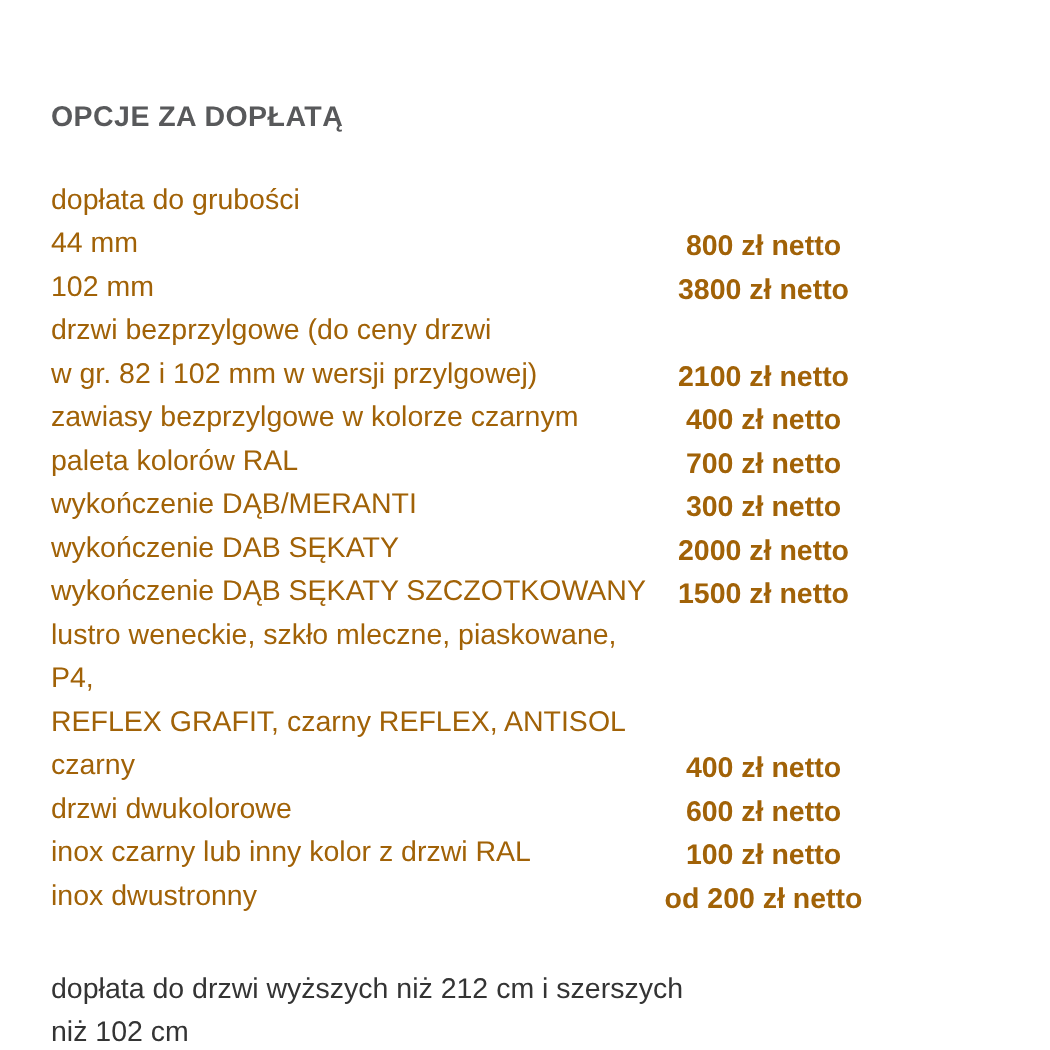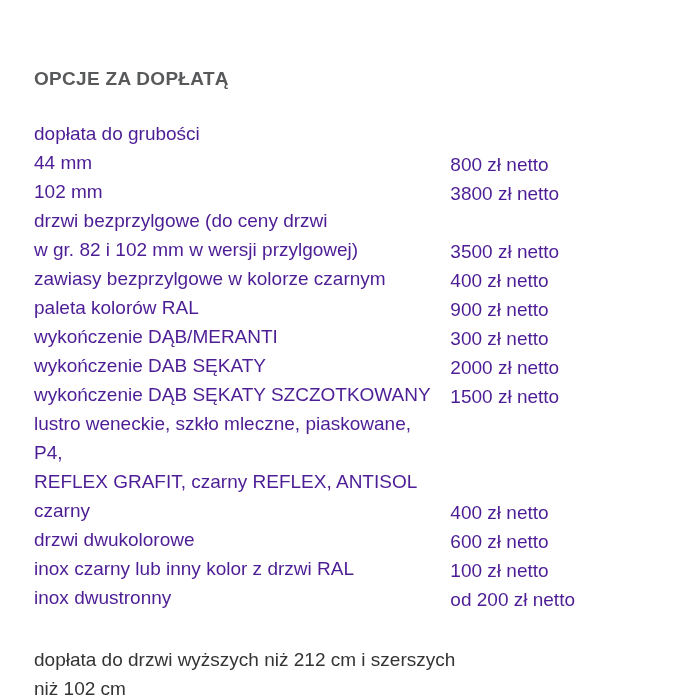--- a/index.html
+++ b/index.html
@@ -27,33 +27,34 @@
   }
   .options-table {
     width: 100%;
     border-collapse: collapse;
     margin-top: 29px;
     table-layout: auto;
   }
   .options-table td {
     padding: 0;
     font-size: 19px;
-    color: #4c1d95;
+    color: #a16207;
     line-height: 29px;
     vertical-align: bottom;
   }
   td.option-desc {
     white-space: pre-line;
     padding-right: 12px;
     text-align: left;
   }
   td.option-price {
-    text-align: left;
+    text-align: center;
     white-space: nowrap;
     transform: translateY(2px);
+    font-weight: bold;
   }
   .footer-note {
     margin-top: 33px;
     font-size: 19px;
     color: #343434;
     line-height: 29px;
     white-space: pre-line;
     max-width: 540px;
   }
 </style>
@@ -74,29 +75,29 @@
         <td class="option-desc">44 mm</td>
         <td class="option-price">800 zł netto</td>
       </tr>
       <tr>
         <td class="option-desc">102 mm</td>
         <td class="option-price">3800 zł netto</td>
       </tr>
       <tr>
         <td class="option-desc">drzwi bezprzylgowe (do ceny drzwi
 w gr. 82 i 102 mm w wersji przylgowej)</td>
-        <td class="option-price">3500 zł netto</td>
+        <td class="option-price">2100 zł netto</td>
       </tr>
       <tr>
         <td class="option-desc">zawiasy bezprzylgowe w kolorze czarnym</td>
         <td class="option-price">400 zł netto</td>
       </tr>
       <tr>
         <td class="option-desc">paleta kolorów RAL</td>
-        <td class="option-price">900 zł netto</td>
+        <td class="option-price">700 zł netto</td>
       </tr>
       <tr>
         <td class="option-desc">wykończenie DĄB/MERANTI</td>
         <td class="option-price">300 zł netto</td>
       </tr>
       <tr>
         <td class="option-desc">wykończenie DAB SĘKATY</td>
         <td class="option-price">2000 zł netto</td>
       </tr>
       <tr>

